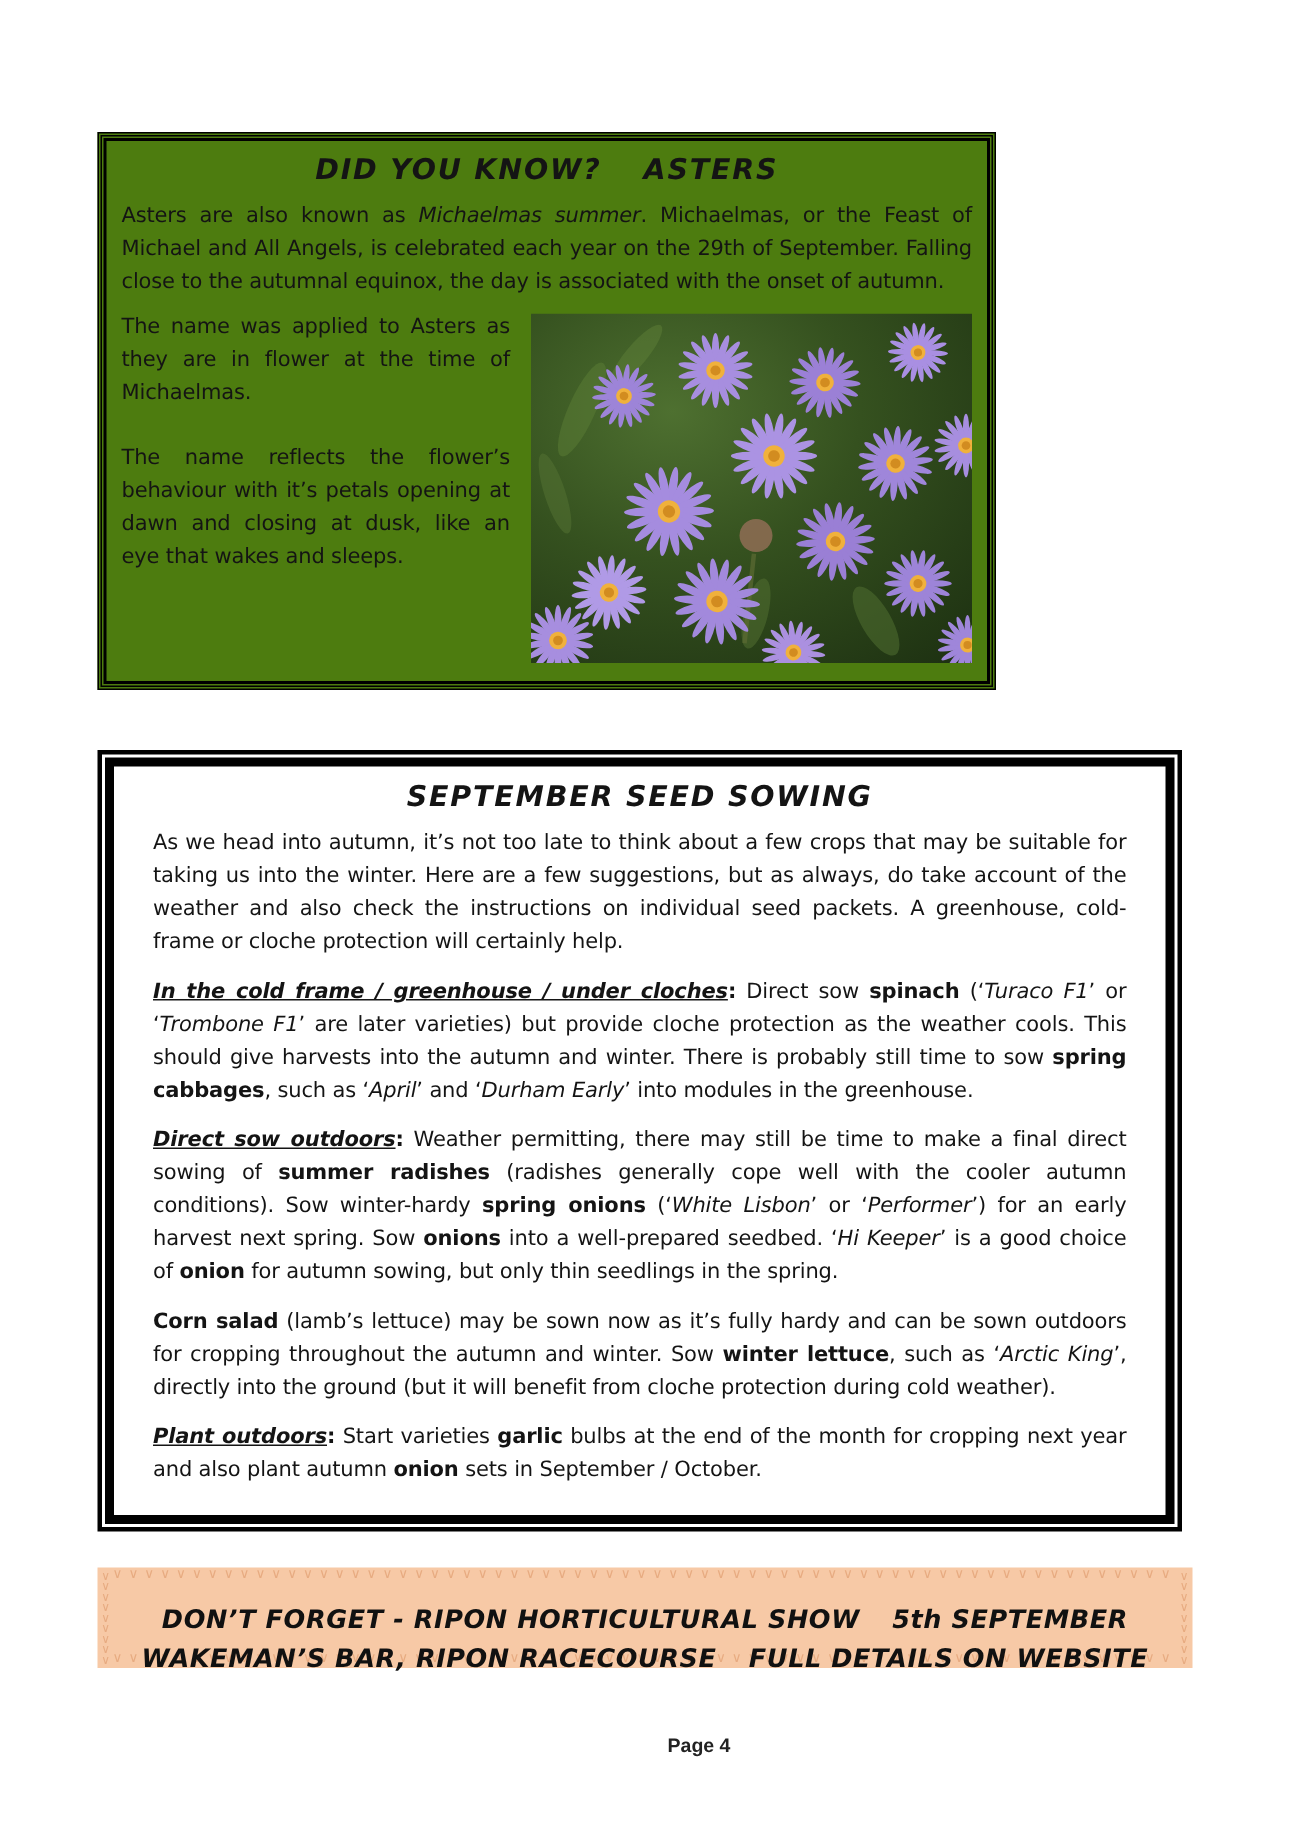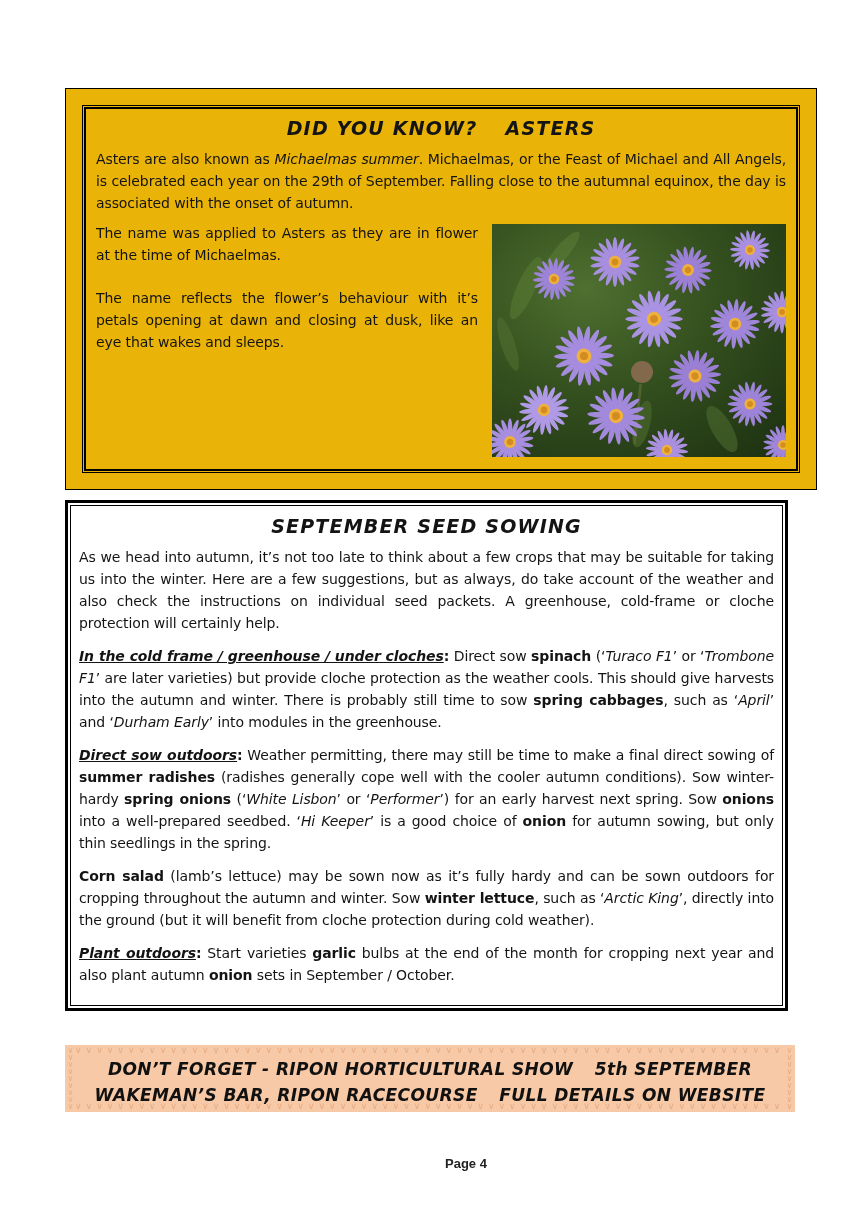--- a/index.html
+++ b/index.html
@@ -1,47 +1,47 @@
 <!DOCTYPE html>
 <html><head>
 <meta charset="utf-8">
 <style>
   html,body{margin:0;padding:0;background:#ffffff;}
   .page{position:relative;width:868px;height:1228px;background:#fff;
         font-family:"DejaVu Sans",sans-serif;color:#141414;overflow:hidden;}
 
   
-  .b1o{position:absolute;left:65px;top:88px;width:752px;box-sizing:border-box;
-       border:1px solid #000;padding:16px;background:#eab308;}
+  .b1o{position:absolute;left:65px;top:88px;width:599px;box-sizing:border-box;
+       border:1px solid #000;padding:1px;background:#4d7c0f;}
   .b1m{border:1px solid #000;padding:1px;}
   .b1i{border:2px solid #000;padding:6px 10px 8px;min-height:345px;box-sizing:border-box;}
 
   
   .b2o{position:absolute;left:65px;top:500px;width:723px;box-sizing:border-box;
        border:3px solid #000;padding:2px;background:#fff;}
-  .b2i{border:1px solid #000000;padding:7px 8px 8px;min-height:482px;box-sizing:border-box;}
+  .b2i{border:6px solid #000000;padding:7px 26px 8px;min-height:482px;box-sizing:border-box;}
 
   .box-title{text-align:center;font-weight:bold;font-style:italic;font-size:19px;
              letter-spacing:1.2px;margin:2px 0 9px 0;}
   .para{font-size:14px;line-height:22px;text-align:justify;margin:0 0 11px 0;
         letter-spacing:-0.1px;}
   .intro{margin-bottom:8px;}
   .col-para{margin-bottom:21px;}
   .b{font-weight:bold;}
   .i{font-style:italic;}
   .u{text-decoration:underline;}
   .clear{clear:both;}
 
   .aster-img{float:right;width:294px;height:233px;margin:2px 0 4px 14px;}
   .aster-img svg{display:block;}
 
   
   .banner{position:absolute;left:65px;top:1045px;width:730px;height:67px;
           background:#f7c9a6;box-sizing:border-box;text-align:center;}
-  .banner-lines{position:relative;padding-top:11px;font-weight:bold;font-style:italic;
+  .banner-lines{position:relative;padding-top:22px;font-weight:bold;font-style:italic;
                 font-size:17px;line-height:26px;letter-spacing:0.4px;color:#111;}
   .chev{position:absolute;color:#e7ab81;font-style:normal;font-weight:normal;
         overflow:hidden;pointer-events:none;}
   .chev-top,.chev-bottom{left:10px;right:10px;height:9px;font-size:9px;line-height:8px;
         letter-spacing:4px;white-space:nowrap;}
   .chev-top{top:1px;}
   .chev-bottom{bottom:1px;}
   .chev-left,.chev-right{top:2px;bottom:2px;width:9px;font-size:8px;line-height:7px;
         word-break:break-all;white-space:normal;}
   .chev-left{left:1px;}

